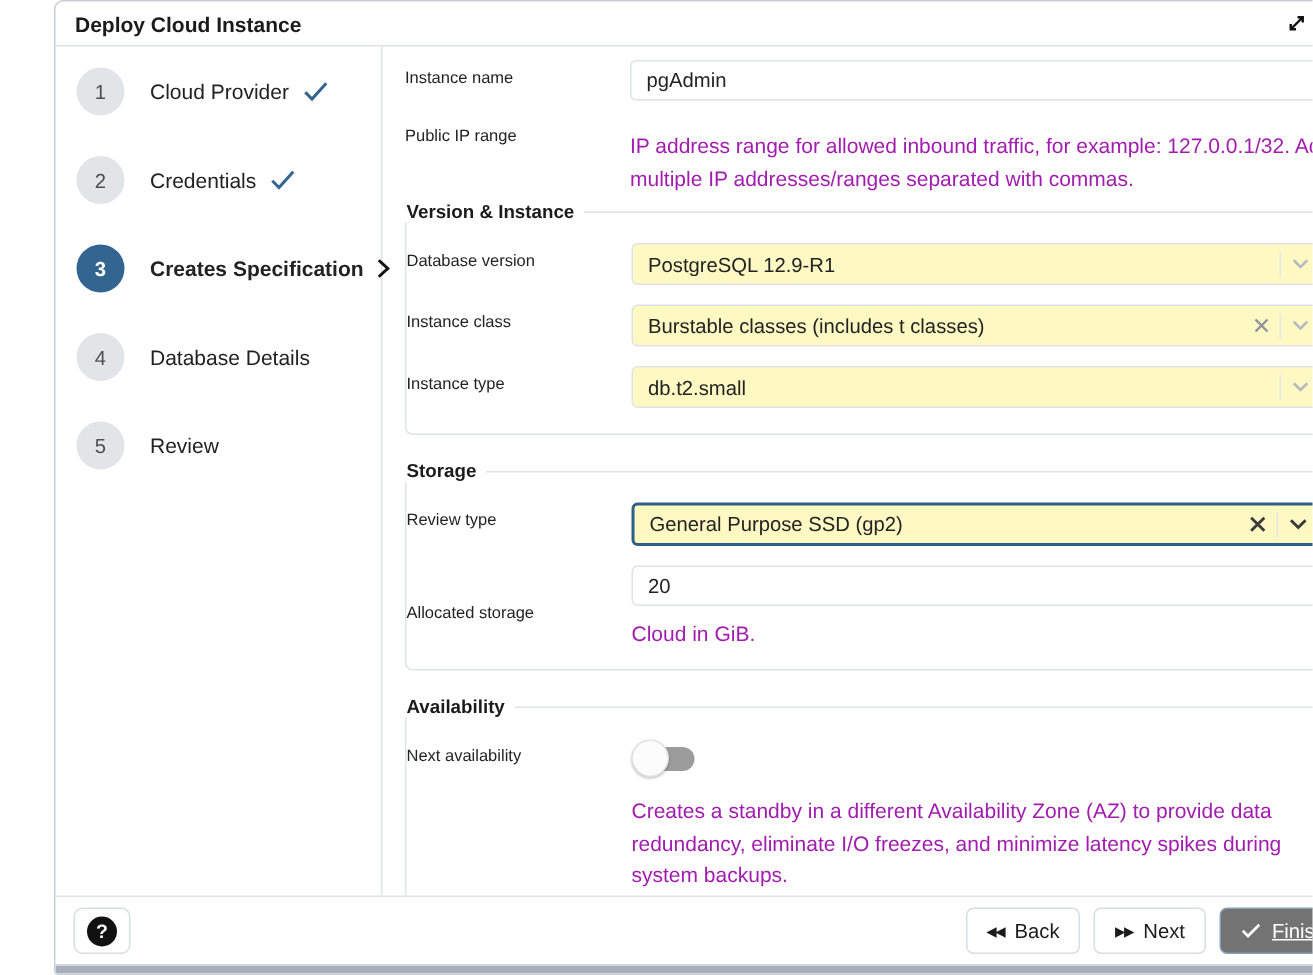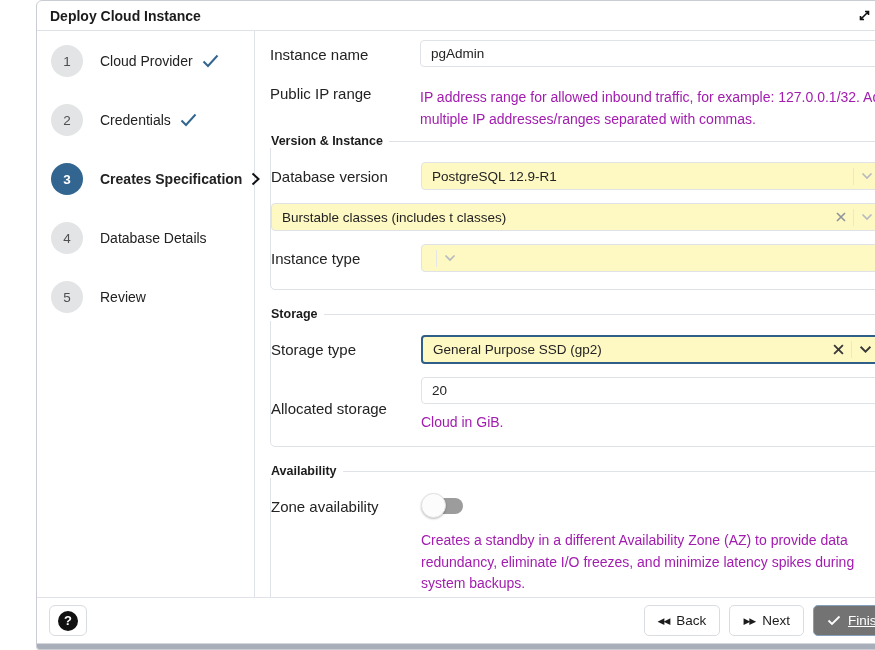--- a/index.html
+++ b/index.html
@@ -23,21 +23,21 @@
   .step-circle { width:32px; height:32px; border-radius:50%; background:#e3e4e5; color:#4f4f4f;
                  font-size:13.5px; display:flex; align-items:center; justify-content:center; flex:none; }
   .step.active .step-circle { background:#326690; color:#fff; font-weight:bold; }
   .step-label { margin-left:17px; font-size:14px; color:#222; white-space:nowrap; }
   .step.active .step-label { font-weight:bold; }
   .step-mark { margin-left:9px; display:flex; align-items:center; }
 
   .content { flex:1; padding:9px 12px 0 15px; overflow:hidden; }
 
   .form-row { display:flex; margin-bottom:12px; }
-  .form-label { width:150px; flex:none; font-size:15px; color:#232323; padding-top:6px; }
+  .form-label { width:150px; flex:none; font-size:11px; color:#232323; padding-top:6px; }
   .control { flex:1; min-width:0; }
 
   .text-input { width:100%; height:27px; border:1px solid #dfe2e6; border-radius:4px;
                 padding:0 10px; font-size:13.5px; color:#232323; background:#fff;
                 font-family:"Liberation Sans",sans-serif; }
   .helper { font-size:14px; color:#a21caf; line-height:1.55; margin-top:8px; }
 
   fieldset { border:1px solid #dfe2e6; border-radius:5px; margin:4px 0 17px 0;
              padding:6px 12px 4px 0; }
   legend { font-size:12.5px; font-weight:bold; color:#1b1b1b; padding:0 6px 0 2px; margin-left:-2px; }
@@ -171,20 +171,21 @@
               <span class="sel-ico">
                 <svg width="12" height="8" viewBox="0 0 12 8">
                     <path d="M1.5 1.5 L6 6 L10.5 1.5" stroke="currentColor" stroke-width="1.7" fill="none"></path>
                   </svg>
               </span>
             </div>
           </div>
         </div>
 
         <div class="form-row">
+          <label class="form-label">Instance class</label>
           <div class="control">
             <div class="select">
               <span class="value">Burstable classes (includes t classes)</span>
               <span class="sel-ico clear">
                 <svg width="10" height="10" viewBox="0 0 10 10">
                     <path d="M1 1 L9 9 M9 1 L1 9" stroke="currentColor" stroke-width="1.6" fill="none"></path>
                   </svg>
               </span>
               <span class="sel-div"></span>
               <span class="sel-ico">
@@ -193,36 +194,37 @@
                   </svg>
               </span>
             </div>
           </div>
         </div>
 
         <div class="form-row">
           <label class="form-label">Instance type</label>
           <div class="control">
             <div class="select">
+              <span class="value">db.t2.small</span>
               <span class="sel-div"></span>
               <span class="sel-ico">
                 <svg width="12" height="8" viewBox="0 0 12 8">
                     <path d="M1.5 1.5 L6 6 L10.5 1.5" stroke="currentColor" stroke-width="1.7" fill="none"></path>
                   </svg>
               </span>
             </div>
           </div>
         </div>
       </fieldset>
 
       <fieldset>
         <legend>Storage</legend>
 
         <div class="form-row">
-          <label class="form-label">Storage type</label>
+          <label class="form-label">Review type</label>
           <div class="control">
             <div class="select focused">
               <span class="value">General Purpose SSD (gp2)</span>
               <span class="sel-ico clear">
                 <svg width="11" height="11" viewBox="0 0 10 10">
                     <path d="M1 1 L9 9 M9 1 L1 9" stroke="currentColor" stroke-width="1.7" fill="none"></path>
                   </svg>
               </span>
               <span class="sel-div"></span>
               <span class="sel-ico">
@@ -240,21 +242,21 @@
             <input class="text-input" type="text" value="20" style="">
             <div class="helper">Cloud in GiB.</div>
           </div>
         </div>
       </fieldset>
 
       <fieldset style="padding-bottom:14px;">
         <legend>Availability</legend>
 
         <div class="form-row" style="margin-bottom:0;">
-          <label class="form-label">Zone availability</label>
+          <label class="form-label">Next availability</label>
           <div class="control">
             <div class="switch" aria-checked="false">
               <span class="track"></span>
               <span class="knob"></span>
             </div>
             <div class="helper" style="margin-top:10px;">Creates a standby in a different Availability Zone (AZ) to provide data redundancy, eliminate I/O freezes, and minimize latency spikes during system backups.</div>
           </div>
         </div>
       </fieldset>
 

